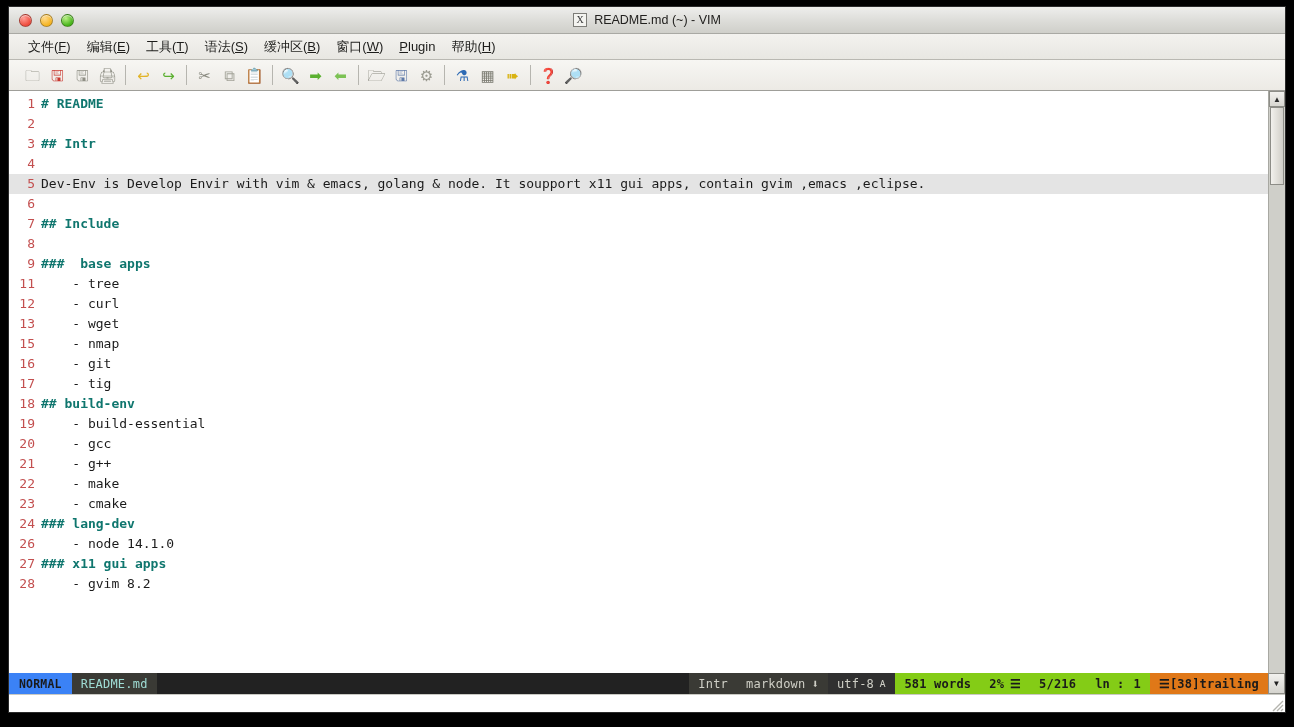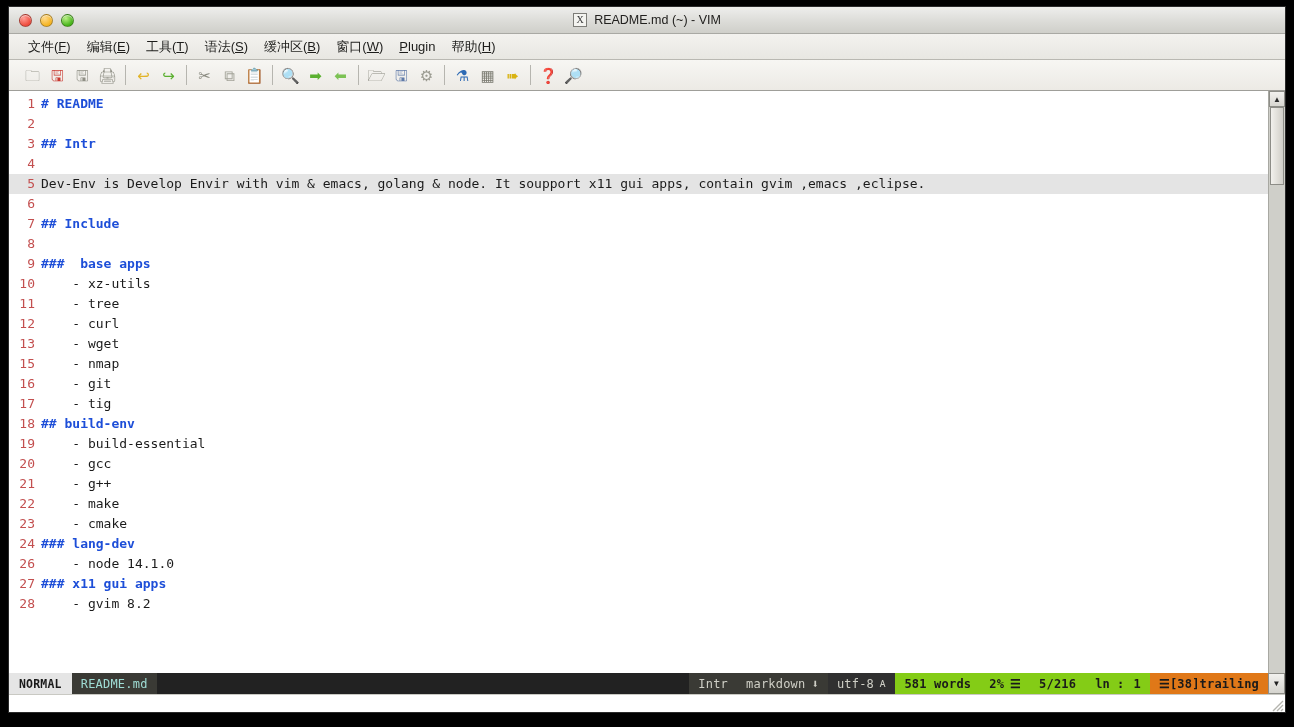--- a/index.html
+++ b/index.html
@@ -134,21 +134,21 @@
     flex: 0 0 auto;
     font-family: "DejaVu Sans Mono", "Liberation Mono", monospace;
     font-size: 13px;
   }
   .ltext {
     color: #1b1b1b;
     flex: 1 1 auto;
     font-family: "DejaVu Sans Mono", "Liberation Mono", monospace;
     font-size: 13px;
   }
-  .ltext.hd { color: #1d4ed8; font-weight: bold; }
+  .ltext.hd { color: #0f766e; font-weight: bold; }
 
   
   .vscroll {
     width: 17px;
     flex: 0 0 auto;
     background: #d3d3cd;
     border-left: 1px solid #a8a8a2;
     display: flex; flex-direction: column;
     position: relative;
   }
@@ -178,21 +178,21 @@
     font-size: 12px;
     flex: 0 0 auto;
   }
   .sl-seg {
     display: flex; align-items: center;
     padding: 0 9px;
     white-space: nowrap;
     letter-spacing: .2px;
   }
   .sl-mode {
-    background: #e5e5e5; color: #1a1a1a;
+    background: #3b82f6; color: #1a1a1a;
     font-weight: bold; font-size: 11.5px;
     padding: 0 10px;
   }
   .sl-file { background: #3a3a35; color: #9fdcd4; }
   .sl-fill { flex: 1 1 auto; background: #222222; }
   .sl-dark { background: #303030; color: #cfcfc6; }
   .sl-dark2 { background: #3a3a35; color: #cfcfc6; }
   .sl-yellow { background: #84cc16; color: #1a1a1a; font-weight: bold; }
   .sl-orange { background: #e07818; color: #1a1a1a; font-weight: bold; }
   .sl-scroll-btn {
@@ -314,21 +314,20 @@
       <div class="code-area" id="code-area">
           <div class="line"><div class="lnum">1</div><div class="ltext hd"># README</div></div>
           <div class="line"><div class="lnum">2</div><div class="ltext"></div></div>
           <div class="line"><div class="lnum">3</div><div class="ltext hd">## Intr</div></div>
           <div class="line"><div class="lnum">4</div><div class="ltext"></div></div>
           <div class="line cur"><div class="lnum">5</div><div class="ltext">Dev-Env is Develop Envir with vim &amp; emacs, golang &amp; node. It soupport x11 gui apps, contain gvim ,emacs ,eclipse.</div></div>
           <div class="line"><div class="lnum">6</div><div class="ltext"></div></div>
           <div class="line"><div class="lnum">7</div><div class="ltext hd">## Include</div></div>
           <div class="line"><div class="lnum">8</div><div class="ltext"></div></div>
           <div class="line"><div class="lnum">9</div><div class="ltext hd">###  base apps</div></div>
-          <div class="line"><div class="lnum">10</div><div class="ltext">    - xz-utils</div></div>
           <div class="line"><div class="lnum">11</div><div class="ltext">    - tree</div></div>
           <div class="line"><div class="lnum">12</div><div class="ltext">    - curl</div></div>
           <div class="line"><div class="lnum">13</div><div class="ltext">    - wget</div></div>
           <div class="line"><div class="lnum">15</div><div class="ltext">    - nmap</div></div>
           <div class="line"><div class="lnum">16</div><div class="ltext">    - git</div></div>
           <div class="line"><div class="lnum">17</div><div class="ltext">    - tig</div></div>
           <div class="line"><div class="lnum">18</div><div class="ltext hd">## build-env</div></div>
           <div class="line"><div class="lnum">19</div><div class="ltext">    - build-essential</div></div>
           <div class="line"><div class="lnum">20</div><div class="ltext">    - gcc</div></div>
           <div class="line"><div class="lnum">21</div><div class="ltext">    - g++</div></div>

